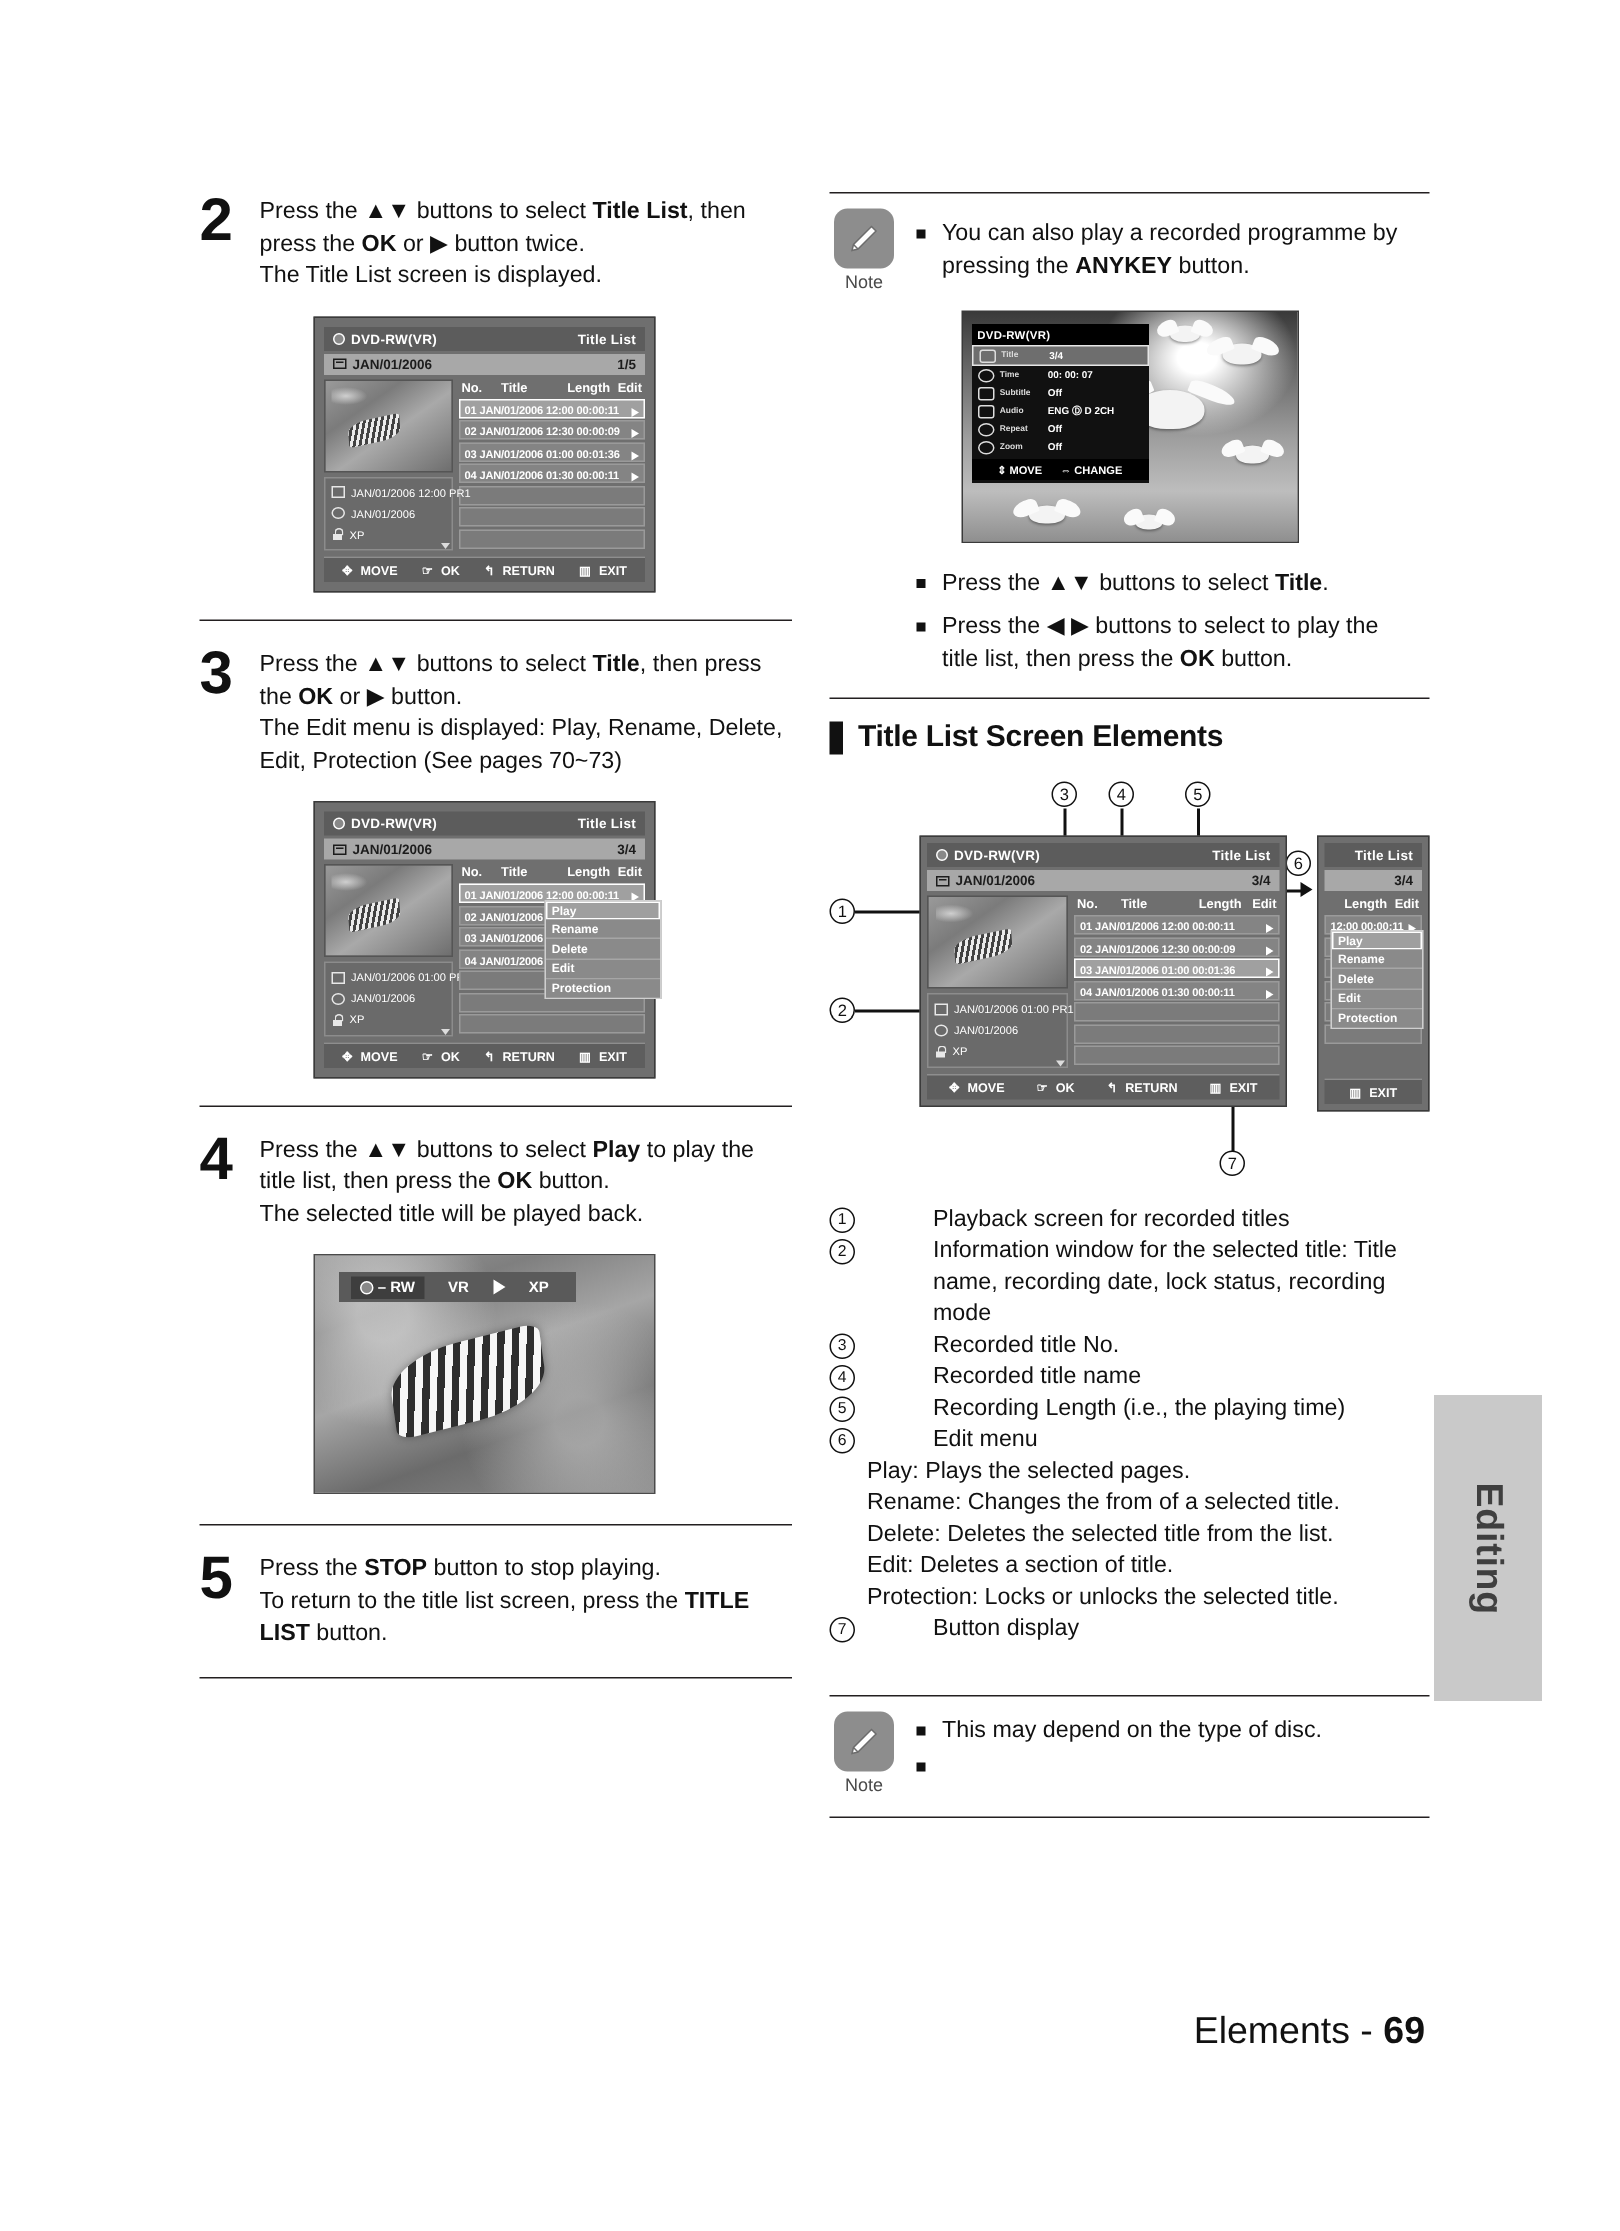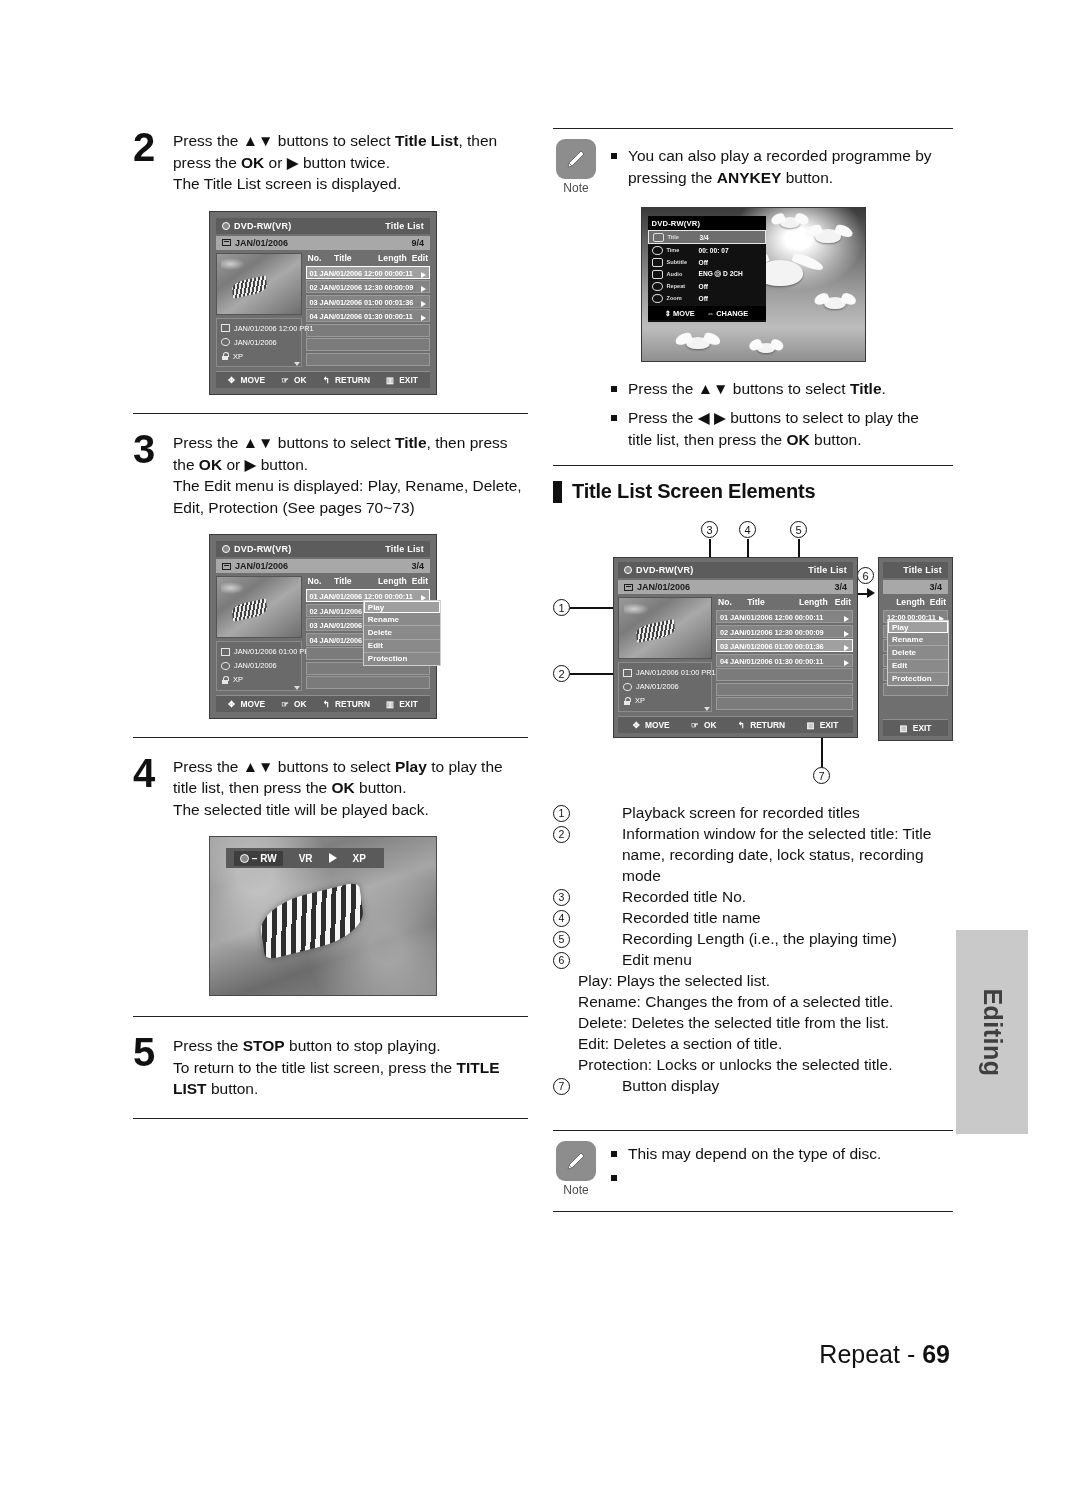--- a/index.html
+++ b/index.html
@@ -310,21 +310,21 @@
               <i class="disc-dot"></i>
               <span>DVD-RW(VR)</span>
             </span>
           <span>Title List</span>
         </div>
         <div class="osd-subbar">
           <span style="display:flex;align-items:center;gap:4px;">
               <i class="sq-icon"></i>
               <span>JAN/01/2006</span>
             </span>
-          <span>9/4</span>
+          <span>1/5</span>
         </div>
         <div class="osd-body">
           <div class="osd-leftcol">
             <div class="thumb"></div>
             <div class="infobox">
               <div class="inforow">
                   <i class="mini-ic"></i>
                   <span>JAN/01/2006 12:00 PR1</span>
                 </div>
               <div class="inforow">
@@ -706,21 +706,21 @@
         <div class="leg-txt">Recorded title name</div>
       </div>
       <div class="leg-row">
         <div class="leg-num">5</div>
         <div class="leg-txt">Recording Length (i.e., the playing time)</div>
       </div>
       <div class="leg-row">
         <div class="leg-num">6</div>
         <div class="leg-txt">Edit menu</div>
       </div>
-      <div class="leg-sub">Play: Plays the selected list.</div>
+      <div class="leg-sub">Play: Plays the selected pages.</div>
       <div class="leg-sub">Rename: Changes the from of a selected title.</div>
       <div class="leg-sub">Delete: Deletes the selected title from the list.</div>
       <div class="leg-sub">Edit: Deletes a section of title.</div>
       <div class="leg-sub">Protection: Locks or unlocks the selected title.</div>
       <div class="leg-row">
         <div class="leg-num">7</div>
         <div class="leg-txt">Button display</div>
       </div>
     </div>
 
@@ -749,16 +749,16 @@
       <div class="rule" style="margin-top:14px;"></div>
     </div>
 
   </div>
 
   <div class="side-tab">
     <span>Editing</span>
   </div>
 
   <div class="page-footer">
-    <span>Repeat - </span><b>69</b>
+    <span>Elements - </span><b>69</b>
   </div>
 
 </div>
 
 </body></html>

